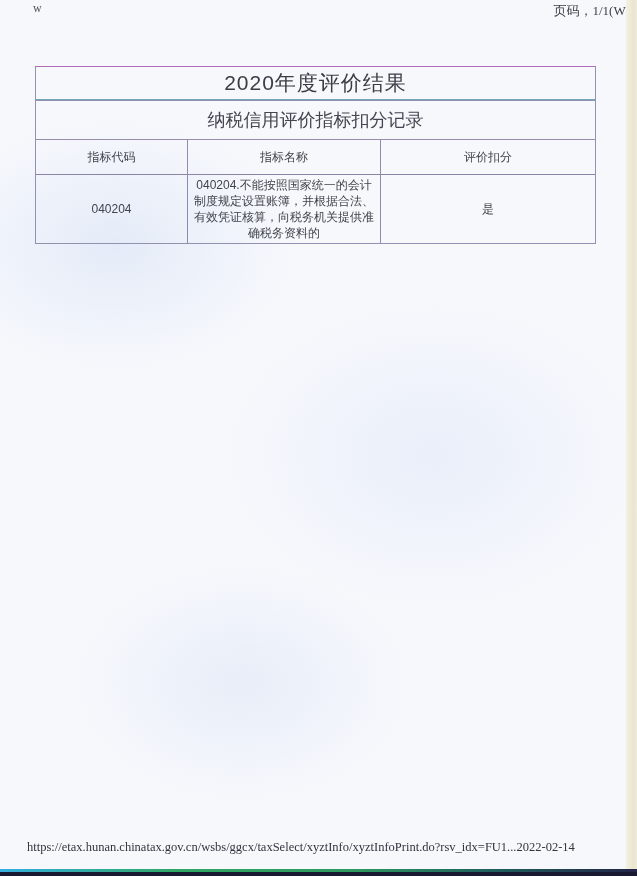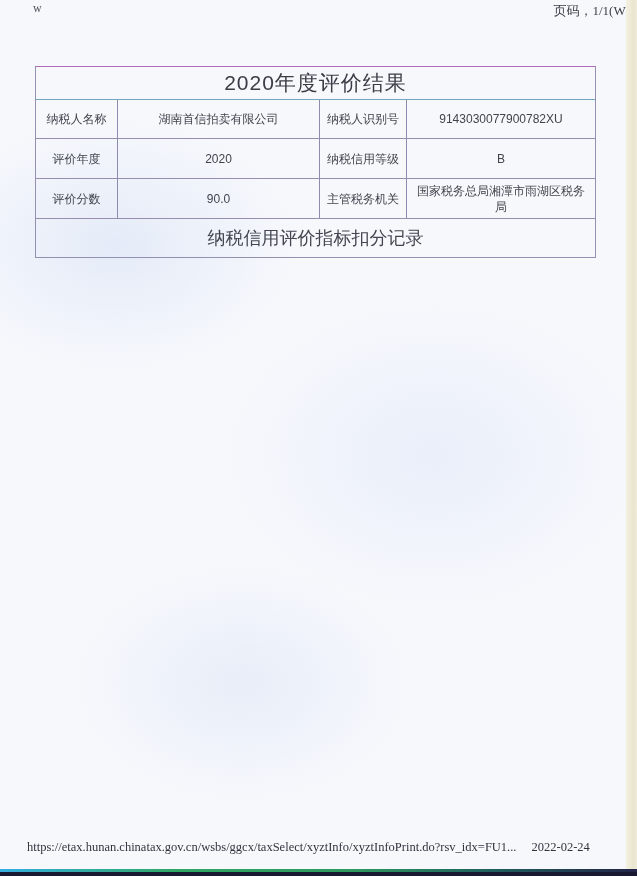--- a/index.html
+++ b/index.html
@@ -78,59 +78,52 @@
     grid-template-columns: 151px 193px 1fr;
     grid-template-rows: 35px 69px;
   }
   .ded-grid .head { border-top: 1px solid #988dac; }
   .ded-grid .body { border-top: 1px solid #8a85a6; }
   
   .footer {
     position: absolute; left: 27px; top: 840px; width: 580px;
     font-family: "Liberation Serif", "DejaVu Serif", serif;
     font-size: 12.5px; color: #33343e;
-    display: flex; gap: 15px; white-space: nowrap;
+    display: flex; white-space: nowrap;
   }
 </style>
 </head>
 <body>
 
 <div class="page">
 
   <span class="corner-mark">w</span>
   <span class="page-label">页码，1/1(W)</span>
 
   <div class="doc-table">
 
     <div class="title-row">2020年度评价结果</div>
 
-    <div class="info-grid">
-      <div class="cell col-first">纳税人名称</div>
-      <div class="cell">湖南首信拍卖有限公司</div>
-      <div class="cell">纳税人识别号</div>
-      <div class="cell">9143030077900782XU</div>
-
-      <div class="cell col-first row-next">评价年度</div>
-      <div class="cell row-next">2020</div>
-      <div class="cell row-next">纳税信用等级</div>
-      <div class="cell row-next">B</div>
-
-      <div class="cell col-first row-next">评价分数</div>
-      <div class="cell row-next">90.0</div>
-      <div class="cell row-next">主管税务机关</div>
-      <div class="cell row-next">国家税务总局湘潭市雨湖区税务局</div>
-    </div>
 
     <div class="section-row">纳税信用评价指标扣分记录</div>
 
+    <div class="ded-grid">
+      <div class="cell col-first head">指标代码</div>
+      <div class="cell head">指标名称</div>
+      <div class="cell head">评价扣分</div>
+
+      <div class="cell col-first body">040204</div>
+      <div class="cell body">040204.不能按照国家统一的会计制度规定设置账簿，并根据合法、有效凭证核算，向税务机关提供准确税务资料的</div>
+      <div class="cell body">是</div>
+    </div>
 
   </div>
 
   <div class="footer">
     <span>https://etax.hunan.chinatax.gov.cn/wsbs/ggcx/taxSelect/xyztInfo/xyztInfoPrint.do?rsv_idx=FU1...</span>
-    <span>2022-02-24</span>
+    <span>2022-02-14</span>
   </div>
 
   <div class="edge-right"></div>
   <div class="scan-line"></div>
   <div class="scan-bar"></div>
 
 </div>
 
 </body></html>

